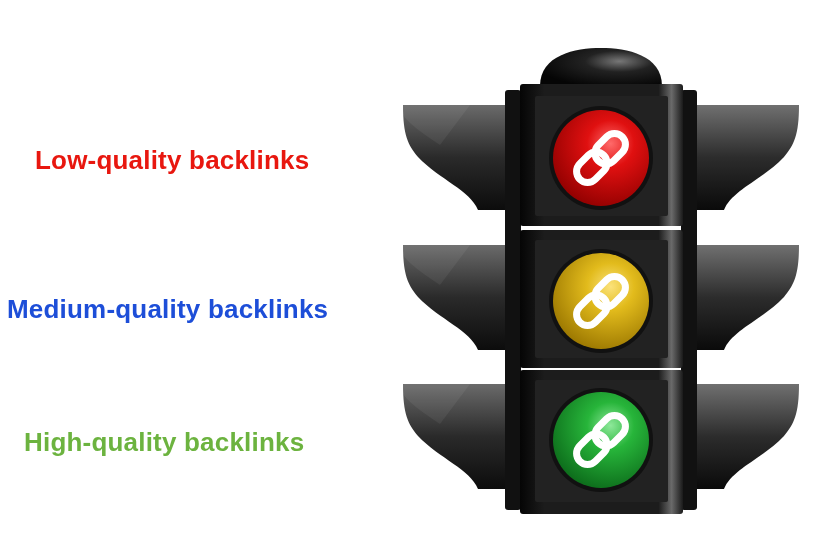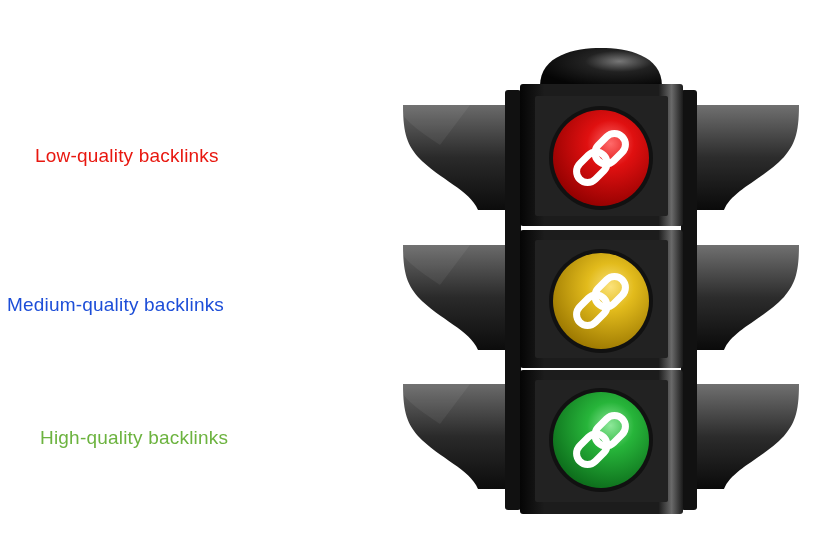--- a/index.html
+++ b/index.html
@@ -1,26 +1,26 @@
 <!DOCTYPE html>
 <html><head>
 <meta charset="utf-8">
 <style>
   html, body { margin:0; padding:0; }
   body { width:840px; height:560px; background:#ffffff; position:relative; overflow:hidden;
          font-family:"Liberation Sans", sans-serif; }
-  .label { position:absolute; font-weight:normal; font-size:19px; white-space:nowrap; letter-spacing:0.2px; }
+  .label { position:absolute; font-weight:bold; font-size:26px; white-space:nowrap; letter-spacing:0.2px; }
   #light { position:absolute; left:0; top:0; }
 </style>
 </head>
 <body>
 
 <div class="label" style="left:35px;top:145px;color:#e8170f;">Low-quality backlinks</div>
 <div class="label" style="left:7px;top:294px;color:#1d4ed8;">Medium-quality backlinks</div>
-<div class="label" style="left:40px;top:427px;color:#6cb33f;">High-quality backlinks</div>
+<div class="label" style="left:24px;top:427px;color:#6cb33f;">High-quality backlinks</div>
 
 <svg id="light" width="840" height="560" viewBox="0 0 840 560">
   <defs>
     <linearGradient id="wingL" x1="0" y1="0" x2="0" y2="1">
       <stop offset="0" stop-color="#6a6a6a"></stop>
       <stop offset="0.5" stop-color="#2a2a2a"></stop>
       <stop offset="1" stop-color="#0c0c0c"></stop>
     </linearGradient>
     <linearGradient id="wingR" x1="0" y1="0" x2="0" y2="1">
       <stop offset="0" stop-color="#707070"></stop>

